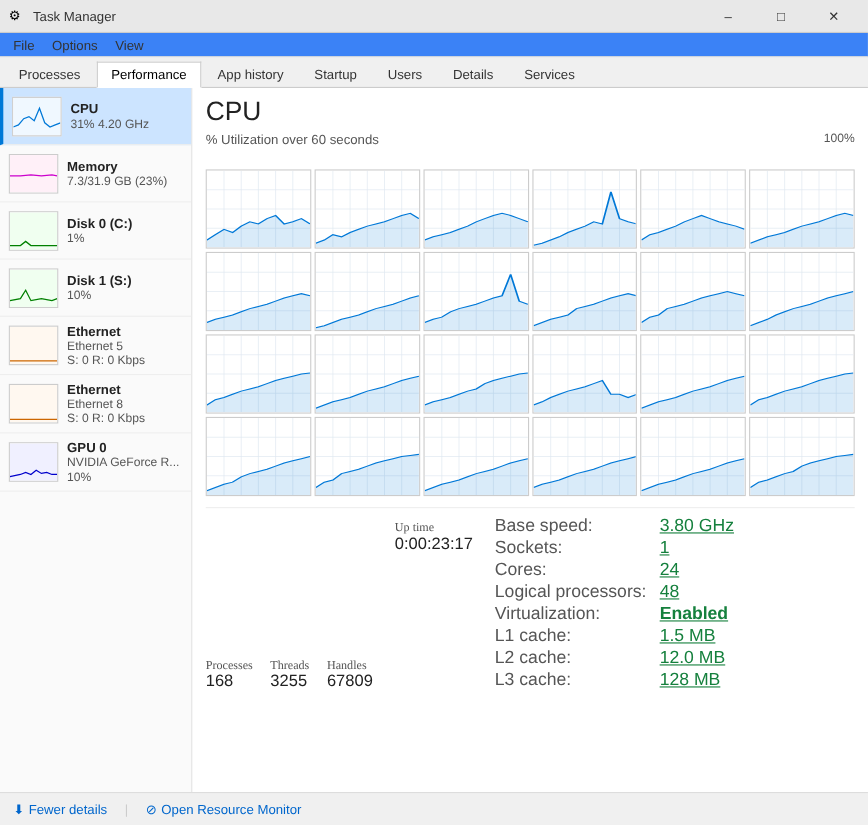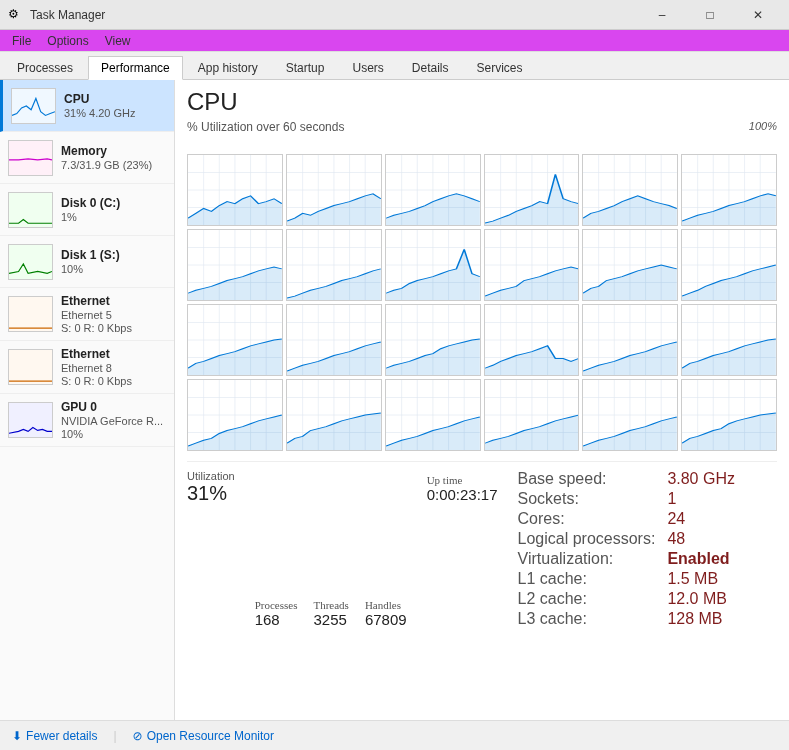--- a/index.html
+++ b/index.html
@@ -20,21 +20,21 @@
     .title-bar-controls { display: flex; gap: 2px; }
     .title-bar-btn {
       width: 46px; height: 30px;
       display: flex; align-items: center; justify-content: center;
       cursor: pointer; font-size: 12px; color: #333;
       background: transparent;
     }
 
     
     .menu-bar {
-      background: #d946ef;
+      background: #3b82f6;
       height: 22px;
       display: flex;
       align-items: center;
       padding: 0 4px;
       border-bottom: 1px solid #ddd;
     }
     .menu-item {
       padding: 2px 8px;
       cursor: pointer;
       font-size: 12px;
@@ -111,21 +111,21 @@
       background: white;
     }
     .content-header {
       display: flex;
       justify-content: space-between;
       align-items: flex-start;
       margin-bottom: 4px;
     }
     .cpu-model { font-size: 12px; color: #555; margin-top: 6px; }
     .utilization-label { font-size: 12px; color: #555; margin-bottom: 20px; }
-    .percent-label { font-size: 11px; color: #555; text-align: left; font-style: italic; }
+    .percent-label { font-size: 11px; color: #555; text-align: left; }
 
     
     .cpu-grid {
       display: grid;
       grid-template-columns: repeat(6, 1fr);
       gap: 3px;
       margin-bottom: 10px;
     }
     .cpu-cell {
       border: 1px solid #ccc;
@@ -152,21 +152,21 @@
     .stats-right {
       flex: 1;
       display: grid;
       grid-template-columns: auto 1fr;
       column-gap: 12px;
       row-gap: 2px;
       align-content: start;
       font-size: 16px;
     }
     .stats-right .key { color: #555; }
-    .stats-right .val { color: #7f1d1d; }
+    .stats-right .val { color: #15803d; text-decoration: underline; }
     .stats-right .val.bold { font-weight: 700; }
 
     
     .bottom-bar {
       height: 30px;
       background: #f0f0f0;
       border-top: 1px solid #ddd;
       display: flex;
       align-items: center;
       padding: 0 12px;
@@ -612,24 +612,20 @@
             <line x1="20" y1="0" x2="20" y2="72" stroke="#e0e8f0" stroke-width="0.5"></line>
             <line x1="30" y1="0" x2="30" y2="72" stroke="#e0e8f0" stroke-width="0.5"></line>
             <line x1="40" y1="0" x2="40" y2="72" stroke="#e0e8f0" stroke-width="0.5"></line>
             <line x1="50" y1="0" x2="50" y2="72" stroke="#e0e8f0" stroke-width="0.5"></line>
             <polygon points="0,72 0,65 5,60 10,58 15,55 20,52 25,50 30,45 35,42 40,40 45,38 50,36 55,35 60,34 60,72" fill="rgba(0,120,215,0.15)"></polygon>
             <polyline points="0,65 5,60 10,58 15,55 20,52 25,50 30,45 35,42 40,40 45,38 50,36 55,35 60,34" fill="none" stroke="#0078d7" stroke-width="1"></polyline>
           </svg></div>
       </div>
 
     <div class="stats-area">
-      <div class="stat-group">
-        <div class="stat-label">Utilization</div>
-        <div class="stat-value">31%</div>
-      </div>
       <div class="stat-group" style="display:flex;gap:16px;align-items:flex-end;">
         <div>
           <div class="stat-sub-label">Processes</div>
           <div class="stat-sub-value">168</div>
         </div>
         <div>
           <div class="stat-sub-label">Threads</div>
           <div class="stat-sub-value">3255</div>
         </div>
         <div>

